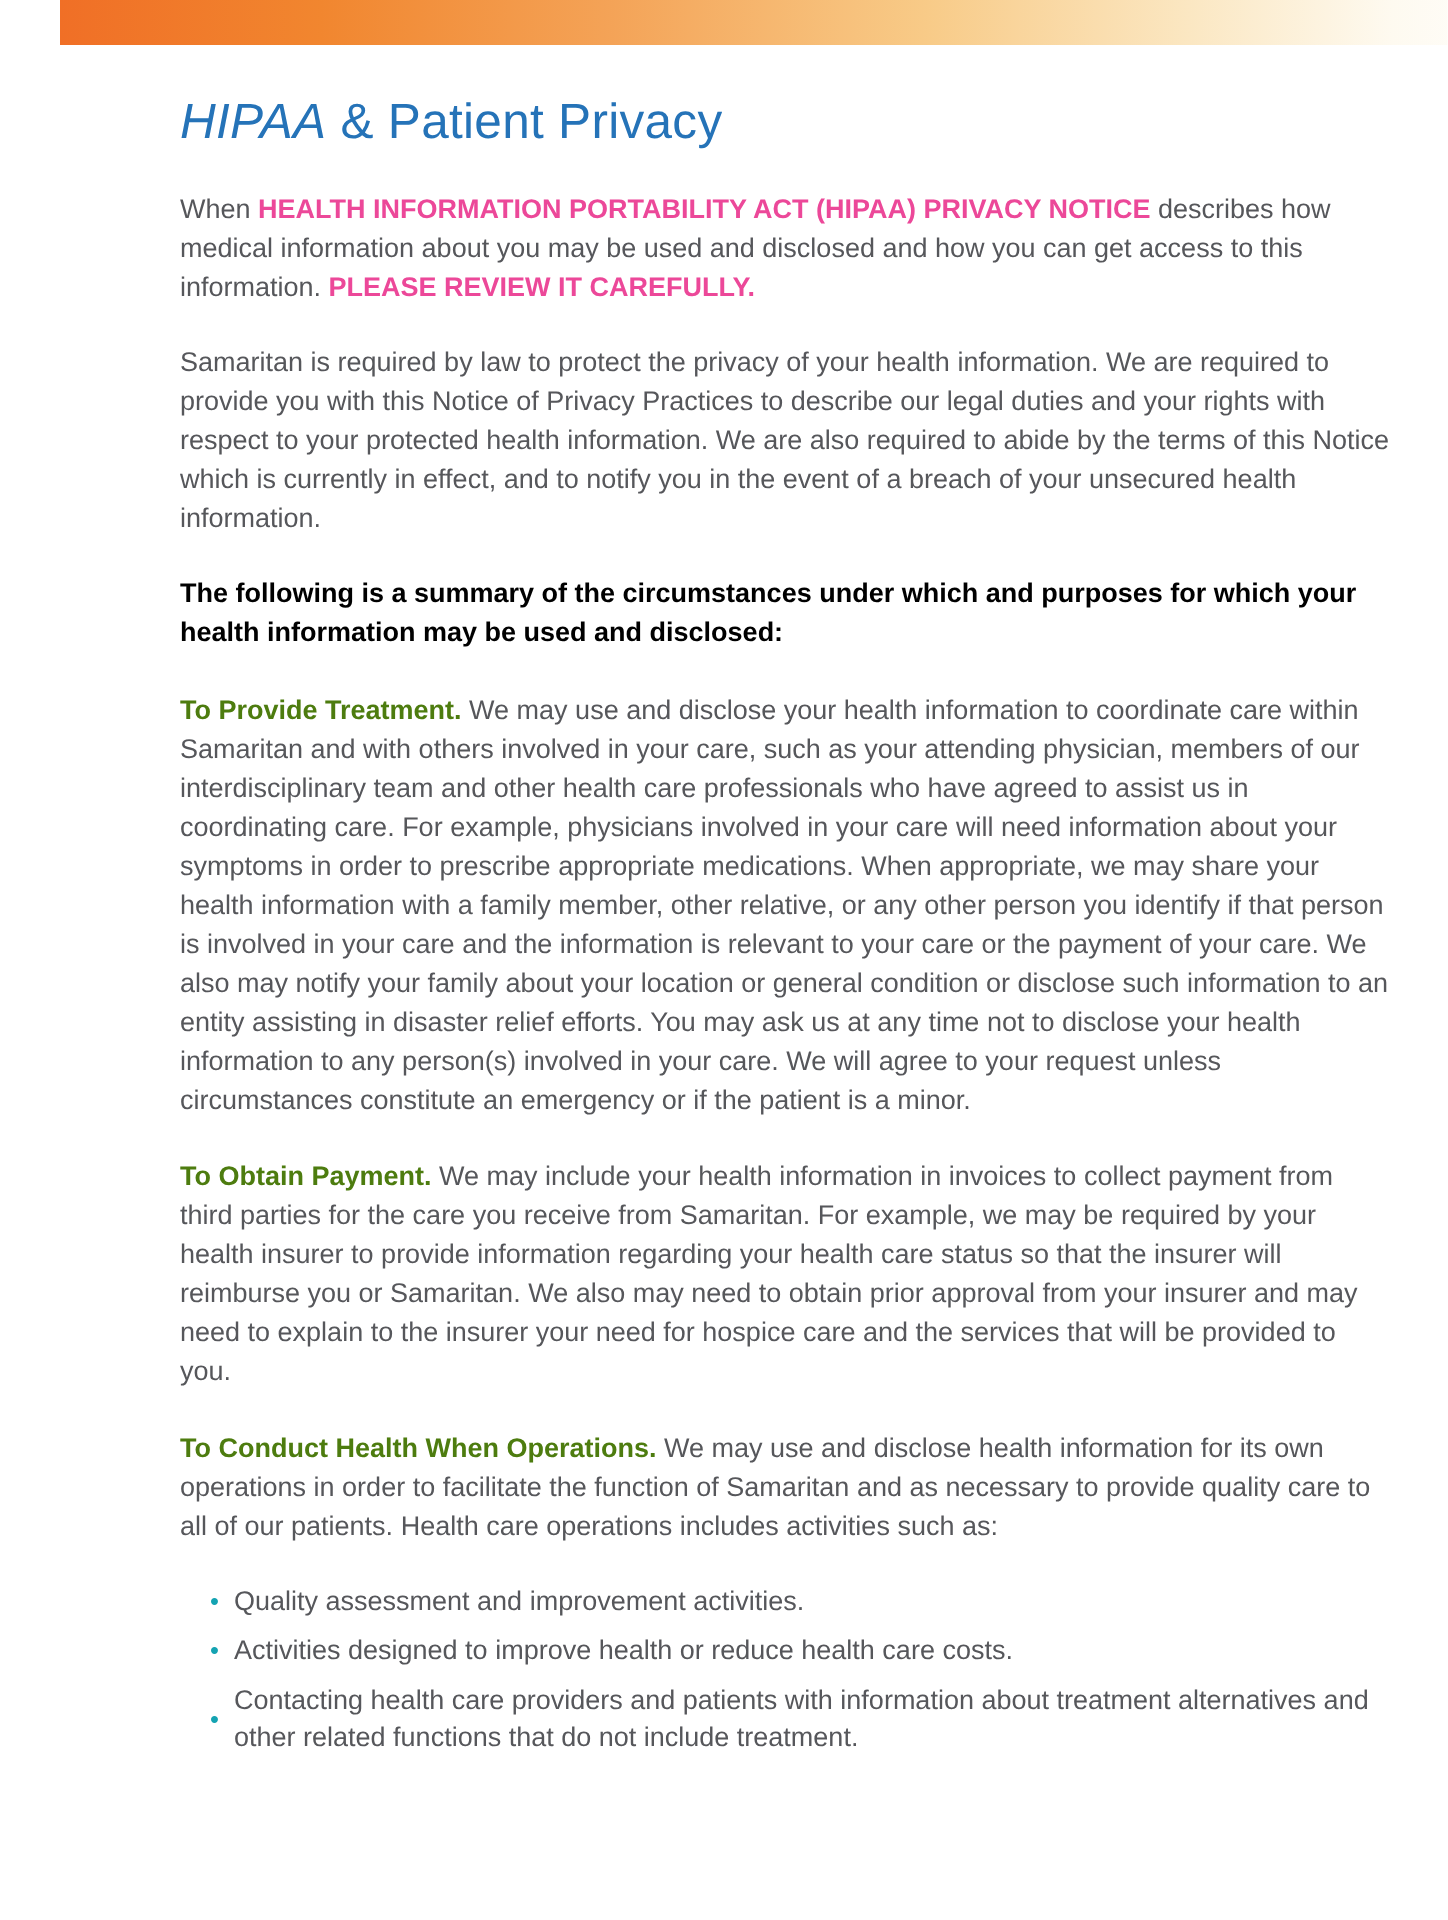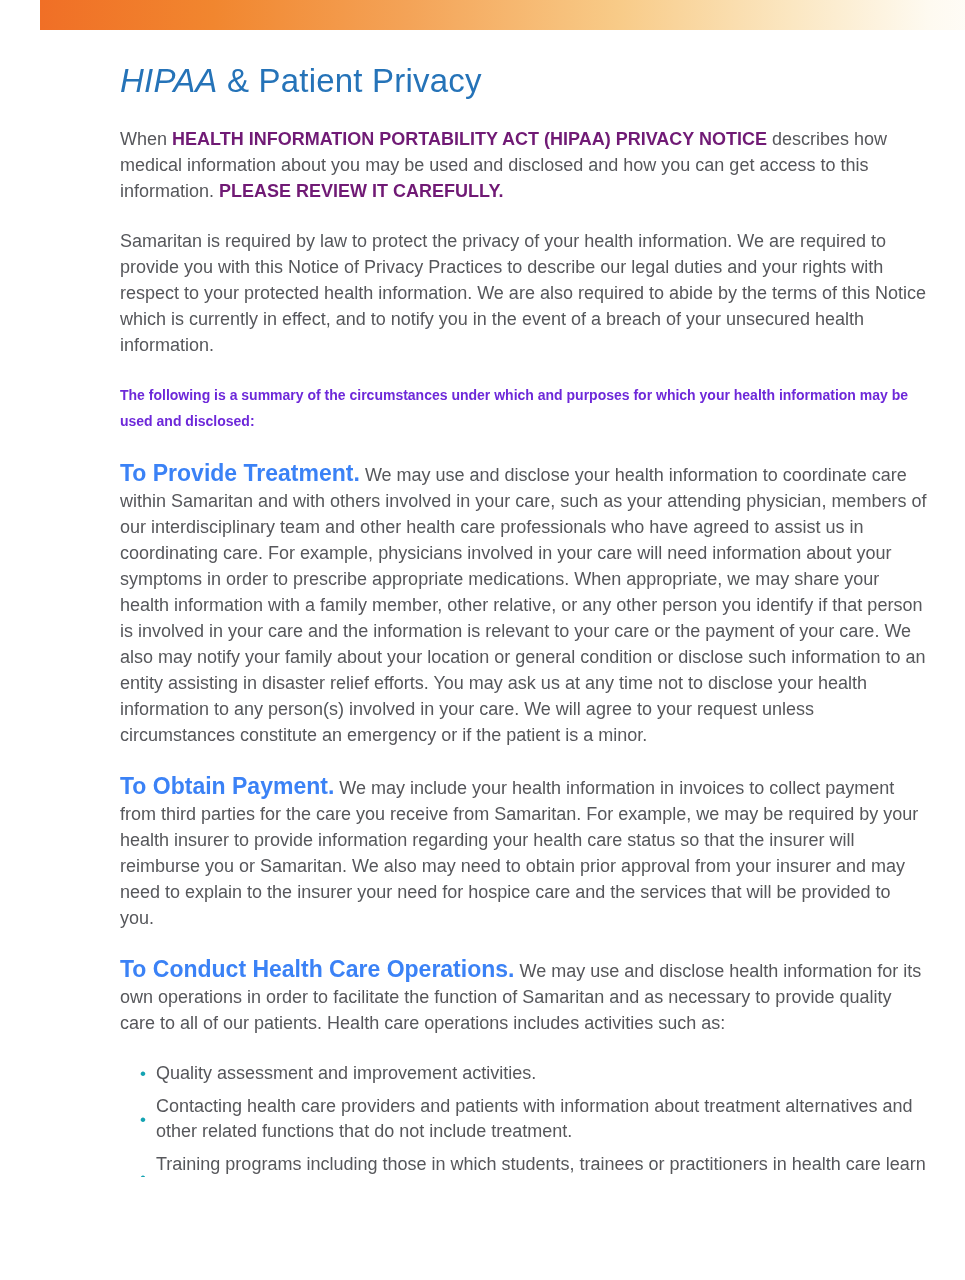--- a/index.html
+++ b/index.html
@@ -37,33 +37,33 @@
     letter-spacing: 0.2px;
     margin-bottom: 26px;
   }
   h1.title em { font-style: italic; }
   p.body-p, .section-p, .bullet-text {
     color: #56575b;
     font-size: 18px;
     line-height: 26px;
   }
   p.body-p { margin-bottom: 24px; }
-  .b-dark { font-weight: bold; color: #701a75; }
+  .b-dark { font-weight: bold; color: #ec4899; }
   p.summary {
     font-weight: bold;
-    color: #6d28d9;
-    font-size: 14px;
+    color: #000000;
+    font-size: 18px;
     line-height: 26px;
     margin-bottom: 26px;
   }
   .section-p { margin-bottom: 25px; }
   .section-heading {
-    color: #3b82f6;
+    color: #4d7c0f;
     font-weight: bold;
-    font-size: 23px;
+    font-size: 18px;
   }
   ul.ops-list {
     list-style: none;
     margin: 2px 0 0 20px;
   }
   ul.ops-list li {
     display: flex;
     align-items: center;
     margin-bottom: 8px;
   }
@@ -90,26 +90,30 @@
     <p class="body-p"><span>When </span><span class="b-dark">HEALTH INFORMATION PORTABILITY ACT (HIPAA) PRIVACY NOTICE</span><span> describes how medical information about you may be used and disclosed and how you can get access to this information. </span><span class="b-dark">PLEASE REVIEW IT CAREFULLY.</span></p>
 
     <p class="body-p">Samaritan is required by law to protect the privacy of your health information. We are required to provide you with this Notice of Privacy Practices to describe our legal duties and your rights with respect to your protected health information. We are also required to abide by the terms of this Notice which is currently in effect, and to notify you in the event of a breach of your unsecured health information.</p>
 
     <p class="summary">The following is a summary of the circumstances under which and purposes for which your health information may be used and disclosed:</p>
 
     <p class="section-p"><span class="section-heading">To Provide Treatment.</span> <span>We may use and disclose your health information to coordinate care within Samaritan and with others involved in your care, such as your attending physician, members of our interdisciplinary team and other health care professionals who have agreed to assist us in coordinating care. For example, physicians involved in your care will need information about your symptoms in order to prescribe appropriate medications. When appropriate, we may share your health information with a family member, other relative, or any other person you identify if that person is involved in your care and the information is relevant to your care or the payment of your care. We also may notify your family about your location or general condition or disclose such information to an entity assisting in disaster relief efforts. You may ask us at any time not to disclose your health information to any person(s) involved in your care. We will agree to your request unless circumstances constitute an emergency or if the patient is a minor.</span></p>
 
     <p class="section-p"><span class="section-heading">To Obtain Payment.</span> <span>We may include your health information in invoices to collect payment from third parties for the care you receive from Samaritan. For example, we may be required by your health insurer to provide information regarding your health care status so that the insurer will reimburse you or Samaritan. We also may need to obtain prior approval from your insurer and may need to explain to the insurer your need for hospice care and the services that will be provided to you.</span></p>
 
-    <p class="section-p"><span class="section-heading">To Conduct Health Care Operations.</span> <span>We may use and disclose health information for its own operations in order to facilitate the function of Samaritan and as necessary to provide quality care to all of our patients. Health care operations includes activities such as:</span></p>
+    <p class="section-p"><span class="section-heading">To Conduct Health When Operations.</span> <span>We may use and disclose health information for its own operations in order to facilitate the function of Samaritan and as necessary to provide quality care to all of our patients. Health care operations includes activities such as:</span></p>
 
     <ul class="ops-list">
       <li>
           <span class="bullet-dot"></span>
           <span class="bullet-text">Quality assessment and improvement activities.</span>
+        </li>
+      <li>
+          <span class="bullet-dot"></span>
+          <span class="bullet-text">Activities designed to improve health or reduce health care costs.</span>
         </li>
       <li>
           <span class="bullet-dot"></span>
           <span class="bullet-text">Contacting health care providers and patients with information about treatment alternatives and other related functions that do not include treatment.</span>
         </li>
       <li>
           <span class="bullet-dot"></span>
           <span class="bullet-text">Training programs including those in which students, trainees or practitioners in health care learn under supervision.</span>
         </li>
     </ul>

